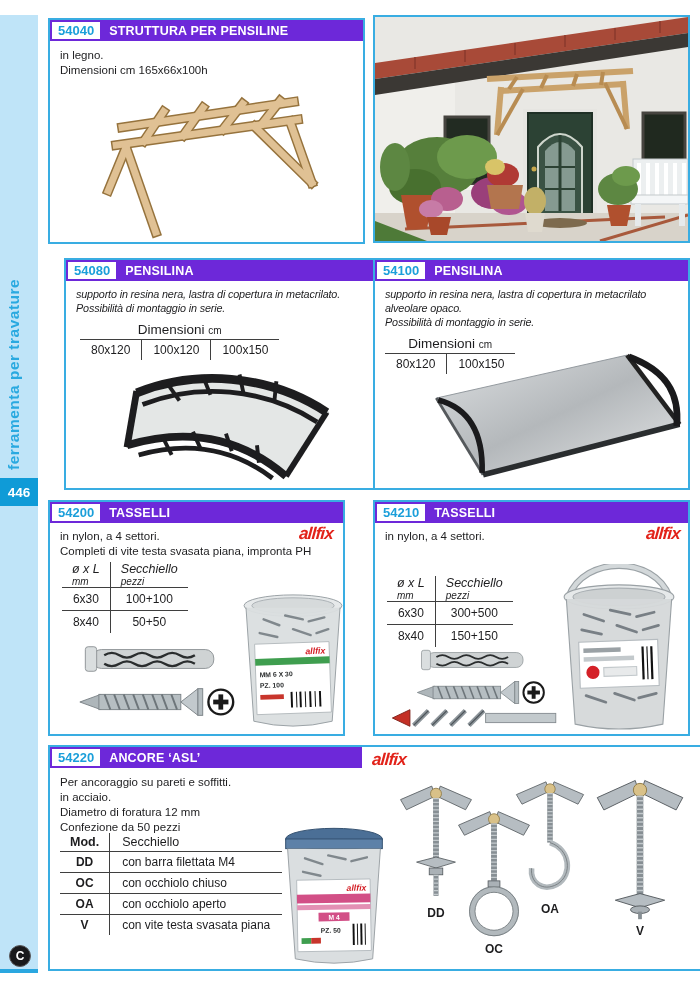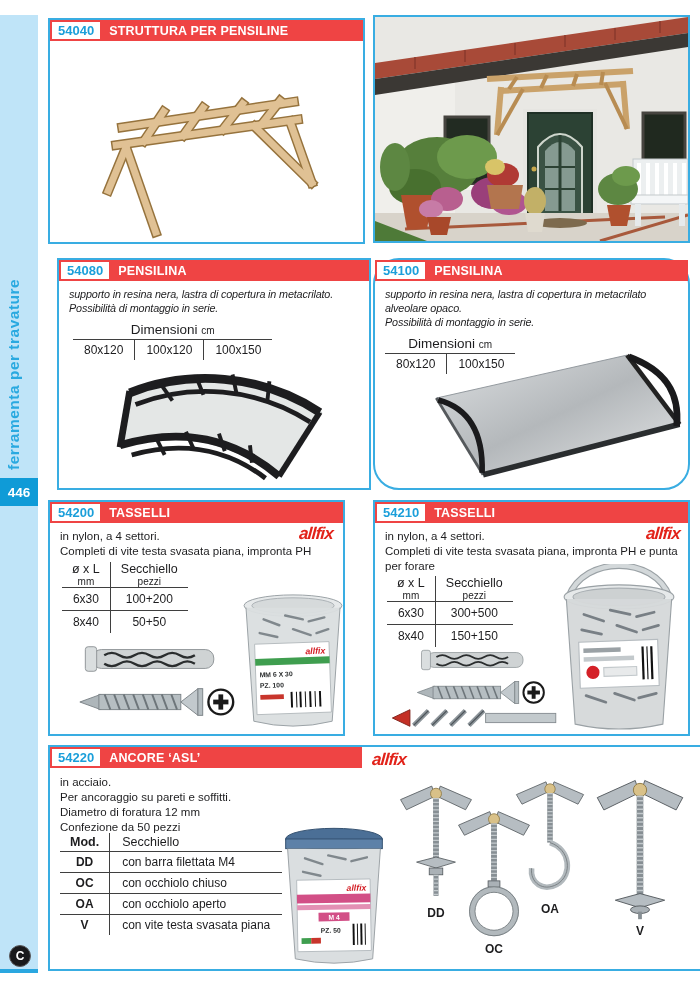--- a/index.html
+++ b/index.html
@@ -10,38 +10,38 @@
   .sidebar-label{position:absolute;left:5px;top:110px;height:360px;writing-mode:vertical-rl;transform:rotate(180deg);
     color:#29a9e0;font-weight:bold;font-size:15.5px;letter-spacing:.5px;white-space:nowrap;}
   .pagenum{position:absolute;left:0;top:478px;width:38px;height:28px;background:#0f9bd7;color:#fff;
     font-weight:bold;font-size:13.5px;display:flex;align-items:center;justify-content:center;}
   .sb-bottom{position:absolute;left:0;top:969px;width:38px;height:4px;background:#2aa7e0;}
   .clogo{position:absolute;left:9px;top:945px;width:20px;height:20px;border-radius:50%;background:#19191b;
     color:#fff;font-weight:bold;font-size:12px;display:flex;align-items:center;justify-content:center;border:1.5px solid #5a5a5c;}
 
   
   .pbox{position:absolute;background:#fff;border:2px solid #39ade2;box-sizing:border-box;}
-  .phead{display:flex;align-items:center;background:#ef4444;height:21px;}
+  .phead{display:flex;align-items:center;background:#6d28d9;height:21px;}
   .pcode{background:#fff;color:#1b9fda;font-weight:bold;font-size:13px;line-height:17px;padding:0 6px;margin-left:2px;}
   .ptitle{color:#fff;font-weight:bold;font-size:12.5px;padding-left:9px;letter-spacing:.2px;}
   .plines{position:absolute;left:10px;right:6px;font-size:11.5px;line-height:1.3;}
   .plines.small{font-size:10.8px;letter-spacing:-.15px;font-style:italic;}
   .allfix{position:absolute;color:#e2231a;font-weight:bold;font-style:italic;font-size:17px;letter-spacing:-.8px;transform:skewX(-4deg);}
 
   
   .dimtbl{position:absolute;display:inline-block;}
   .dimtitle{font-size:13.5px;text-align:center;padding:0 10px 2px;}
   .dimunit{font-size:10px;}
   .dimcells{display:flex;border-top:1.5px solid #3f3f3f;}
   .dimcells span{padding:3px 11px;font-size:12px;border-left:1.5px solid #3f3f3f;}
   .dimcells span:first-child{border-left:none;}
 
   
   table.spec{position:absolute;border-collapse:collapse;}
-  table.spec th{font-weight:normal;font-size:12.5px;padding:0 10px;text-align:center;border-bottom:1.5px solid #3f3f3f;}
+  table.spec th{font-weight:normal;font-size:12.5px;padding:0 10px;text-align:left;border-bottom:1.5px solid #3f3f3f;font-style:italic;}
   table.spec th .sub{font-size:10px;}
   table.spec td{text-align:center;font-size:12px;padding:4px 10px;}
   table.spec th+th,table.spec td+td{border-left:1.5px solid #3f3f3f;}
   table.spec tbody tr+tr td{border-top:1.5px solid #3f3f3f;}
 
   table.modtbl{position:absolute;border-collapse:collapse;}
   table.modtbl th{font-size:12.5px;padding:2px 10px;border-bottom:1.5px solid #3f3f3f;}
   table.modtbl th:first-child{font-weight:bold;text-align:center;}
   table.modtbl th:last-child{font-weight:normal;text-align:left;padding-left:12px;}
   table.modtbl td{font-size:12px;padding:3px 12px 3px;}
@@ -62,20 +62,24 @@
 <div class="sidebar"></div>
 <div class="sidebar-label">ferramenta per travature</div>
 <div class="pagenum">446</div>
 <div class="sb-bottom"></div>
 <div class="clogo">C</div>
 
 <div class="pbox" style="left:48px;top:18px;width:317px;height:226px;">
   <div class="phead">
     <span class="pcode">54040</span>
     <span class="ptitle">STRUTTURA PER PENSILINE</span>
+  </div>
+  <div class="plines" style="top:28px;">
+    <div>in legno.</div>
+    <div>Dimensioni cm 165x66x100h</div>
   </div>
   <svg class="imgabs" style="left:35px;top:62px;" width="250" height="158" viewBox="0 0 250 160">
     <g stroke-linecap="square" fill="none">
       <g class="wood-d">
         <line x1="36" y1="46" x2="210" y2="20"></line>
           <line x1="30" y1="64" x2="214" y2="38"></line>
         <line x1="58" y1="60" x2="78" y2="30"></line>
           <line x1="98" y1="54" x2="118" y2="26"></line>
         <line x1="138" y1="48" x2="158" y2="22"></line>
           <line x1="178" y1="42" x2="196" y2="19"></line>
@@ -171,21 +175,21 @@
     <ellipse cx="120" cy="150" rx="10" ry="8" fill="#d8c468"></ellipse>
     <polygon points="112,168 148,168 144,192 116,192" fill="#b3754e"></polygon>
     <ellipse cx="160" cy="184" rx="11" ry="14" fill="#c2b067"></ellipse>
     <polygon points="150,196 170,196 167,215 153,215" fill="#dfdacf"></polygon>
     <ellipse cx="243" cy="172" rx="20" ry="16" fill="#5d8742"></ellipse>
     <ellipse cx="251" cy="159" rx="14" ry="10" fill="#6d9a4c"></ellipse>
     <polygon points="232,188 256,188 252,209 236,209" fill="#b0502e"></polygon>
   </svg>
 </div>
 
-<div class="pbox" style="left:57px;top:258px;width:314px;height:232px;">
+<div class="pbox" style="left:64px;top:258px;width:314px;height:232px;">
   <div class="phead">
     <span class="pcode">54080</span>
     <span class="ptitle">PENSILINA</span>
   </div>
   <div class="plines small" style="top:27px;">
     <div>supporto in resina nera, lastra di copertura in metacrilato.</div>
     <div>Possibilità di montaggio in serie.</div>
   </div>
   <div class="dimtbl" style="left:14px;top:62px;">
     <div class="dimtitle"><span>Dimensioni</span> <span class="dimunit">cm</span></div>
@@ -211,21 +215,21 @@
     <g stroke="#1d1d1f" stroke-width="4">
       <line x1="86" y1="80" x2="96" y2="100"></line>
         <line x1="118" y1="76" x2="126" y2="94"></line>
       <line x1="152" y1="78" x2="158" y2="96"></line>
         <line x1="184" y1="90" x2="186" y2="108"></line>
     </g>
     <path d="M256,56 L214,122" stroke="#1d1d1f" stroke-width="6"></path>
   </svg>
 </div>
 
-<div class="pbox" style="left:373px;top:258px;width:317px;height:232px;border-radius:26px;">
+<div class="pbox" style="left:373px;top:258px;width:317px;height:232px;">
   <div class="phead">
     <span class="pcode">54100</span>
     <span class="ptitle">PENSILINA</span>
   </div>
   <div class="plines small" style="top:27px;">
     <div>supporto in resina nera, lastra di copertura in metacrilato alveolare opaco.</div>
     <div>Possibilità di montaggio in serie.</div>
   </div>
   <div class="dimtbl" style="left:10px;top:76px;">
     <div class="dimtitle"><span>Dimensioni</span> <span class="dimunit">cm</span></div>
@@ -270,21 +274,21 @@
           </th>
       <th>
             <div>Secchiello</div>
             <div class="sub">pezzi</div>
           </th>
     </tr>
       </thead>
     <tbody>
       <tr>
           <td>6x30</td>
-          <td>100+200</td>
+          <td>100+100</td>
         </tr>
       <tr>
           <td>8x40</td>
           <td>50+50</td>
         </tr>
     </tbody>
   </table>
   <svg class="imgabs" style="left:28px;top:140px;" width="145" height="34" viewBox="0 0 150 36">
     <rect x="14" y="8" width="128" height="20" rx="9" fill="#cfd3d4" stroke="#8d9396"></rect>
     <rect x="6" y="5" width="12" height="26" rx="3" fill="#dadedf" stroke="#8d9396"></rect>
@@ -343,21 +347,20 @@
 </div>
 
 <div class="pbox" style="left:373px;top:500px;width:317px;height:236px;">
   <div class="phead">
     <span class="pcode">54210</span>
     <span class="ptitle">TASSELLI</span>
   </div>
   <span class="allfix" style="right:8px;top:22px;">allfix</span>
   <div class="plines" style="top:27px;right:64px;">
     <div>in nylon, a 4 settori.</div>
-    <div style="margin-right:-58px;">Completi di vite testa svasata piana, impronta PH e punta per forare</div>
   </div>
   <table class="spec" style="left:12px;top:74px;">
     <thead>
         <tr>
       <th>
             <div>ø x L</div>
             <div class="sub">mm</div>
           </th>
       <th>
             <div>Secchiello</div>
@@ -449,22 +452,22 @@
   </svg>
 </div>
 
 <div class="pbox" style="left:48px;top:745px;width:690px;height:226px;">
   <div class="phead" style="width:312px;">
     <span class="pcode">54220</span>
     <span class="ptitle">ANCORE ‘ASL’</span>
   </div>
   <span class="allfix" style="left:322px;top:3px;">allfix</span>
   <div class="plines" style="top:28px;width:250px;">
+    <div>Per ancoraggio su pareti e soffitti.</div>
     <div>in acciaio.</div>
-    <div>Per ancoraggio su pareti e soffitti.</div>
     <div>Diametro di foratura 12 mm</div>
     <div>Confezione da 50 pezzi</div>
   </div>
   <table class="modtbl" style="left:10px;top:86px;">
     <thead>
         <tr>
       <th>Mod.</th>
       <th>Secchiello</th>
     </tr>
       </thead>

